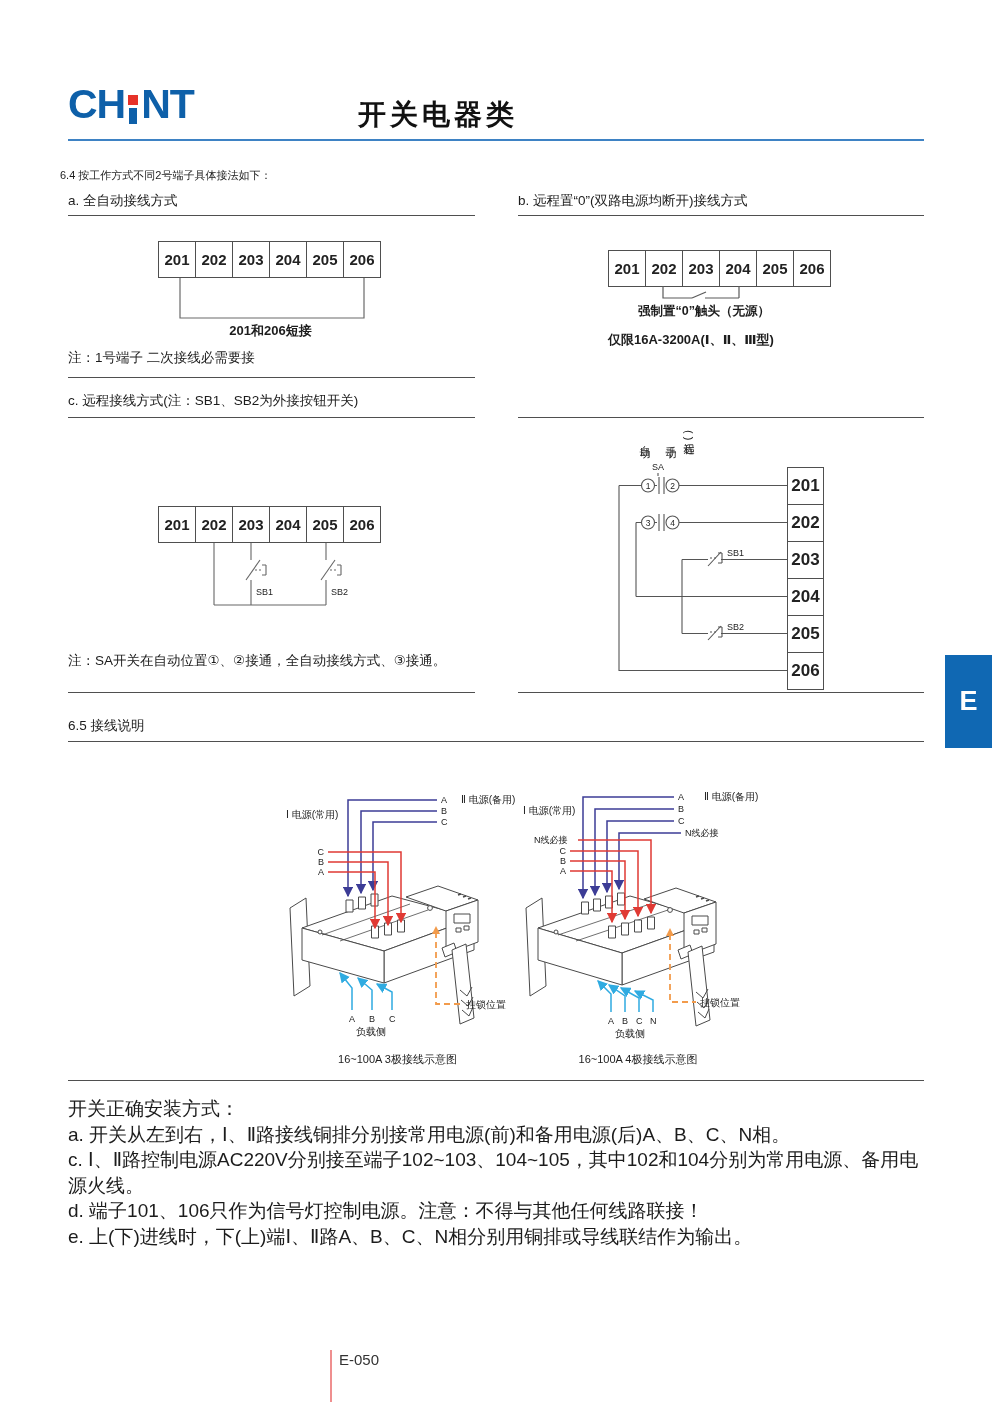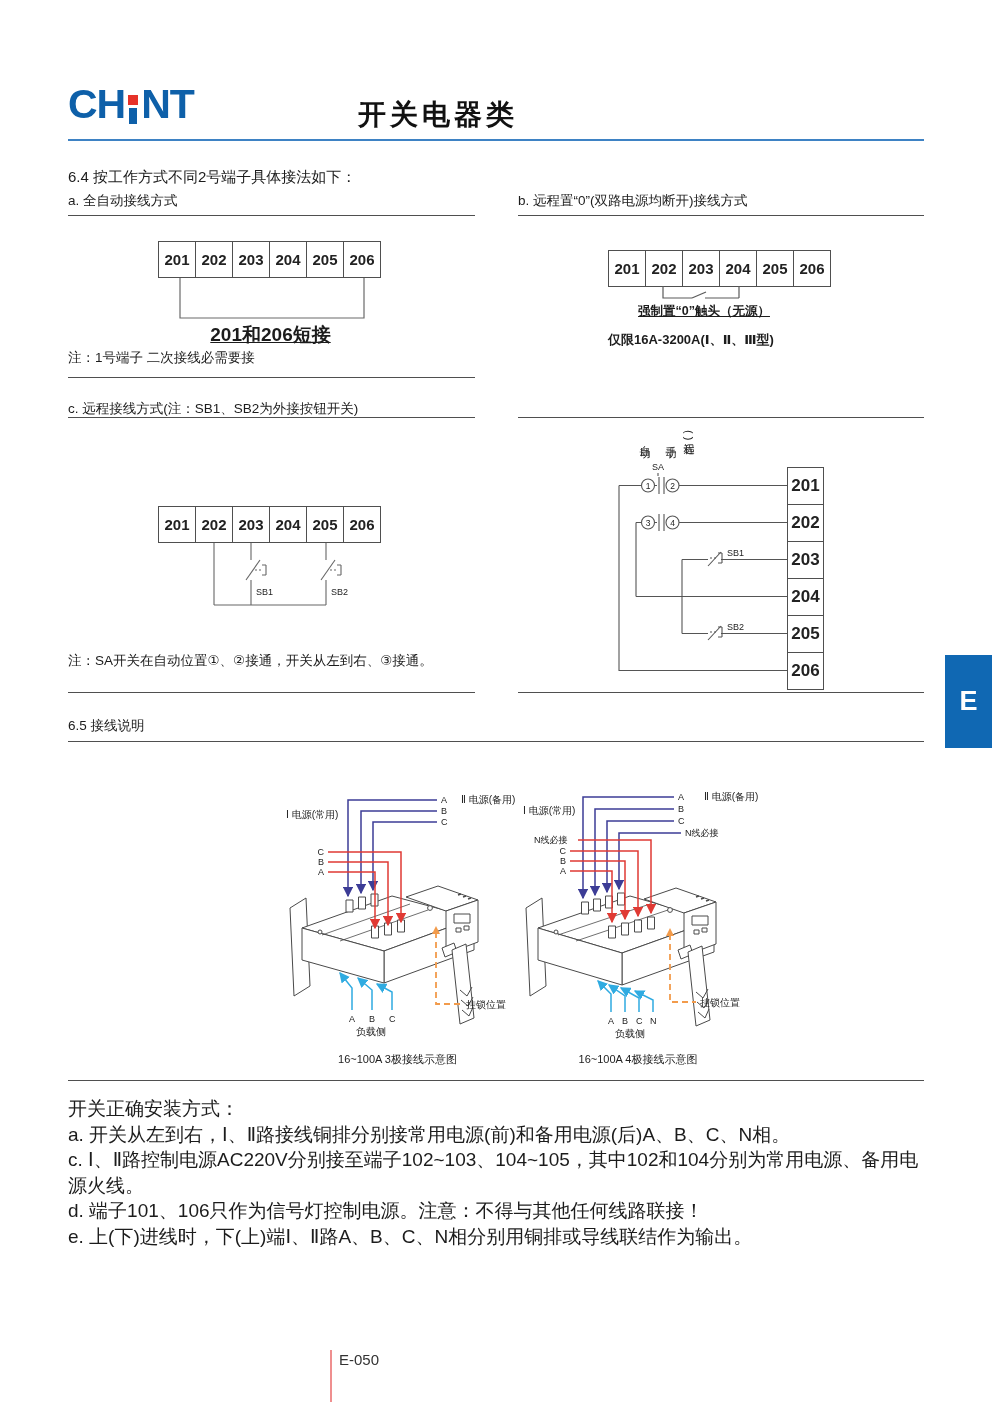--- a/index.html
+++ b/index.html
@@ -11,24 +11,24 @@
         font-size:41px;line-height:40px;color:#0e60a9;letter-spacing:-1px;}
   .logo .icol{display:inline-flex;flex-direction:column;align-items:center;justify-content:flex-end;
         width:12px;height:40px;margin:0 2px;}
   .logo .idot{width:10px;height:10px;background:#e63229;margin-bottom:3px;}
   .logo .istem{width:8px;height:16px;background:#0e60a9;}
   .page-title{left:330px;top:96px;font-size:28px;font-weight:700;letter-spacing:4px;color:#111;margin-left:28px;}
   .header-rule{left:68px;top:139px;width:856px;height:2px;background:#3e82c4;}
   
   .rule{height:1px;background:#4f4f4f;}
   
-  .h64{left:68px;top:168px;font-size:15px;}
+  .h64{left:60px;top:168px;font-size:11px;}
   .t13{font-size:13.5px;}
   .bold{font-weight:700;}
-  .center{text-align:center;text-decoration:underline;}
+  .center{text-align:center;}
   
   .tbar{display:flex;}
   .tbar .cell{box-sizing:border-box;width:38px;height:37px;border:1px solid #4f4f4f;margin-left:-1px;
         font-size:15px;font-weight:700;line-height:35px;text-align:center;color:#222;background:#fff;}
   .tbar .cell:first-child{margin-left:0;}
   
   .tcol .cell{box-sizing:border-box;width:37px;height:38px;border:1px solid #4f4f4f;margin-top:-1px;
         font-size:17px;font-weight:700;line-height:36px;text-align:center;color:#222;background:#fff;}
   .tcol .cell:first-child{margin-top:0;}
   .vmode{writing-mode:vertical-rl;text-orientation:upright;font-size:11px;letter-spacing:2px;color:#222;}
@@ -74,40 +74,40 @@
     <div class="cell">201</div>
     <div class="cell">202</div>
     <div class="cell">203</div>
     <div class="cell">204</div>
     <div class="cell">205</div>
     <div class="cell">206</div>
   </div>
   <svg class="abs" style="left:158px;top:277px;" width="225" height="46">
     <path d="M22,1 V41 H206 V1" fill="none" stroke="#6a6a6a" stroke-width="1.2"></path>
   </svg>
-  <div class="abs bold center" style="left:158px;top:322px;width:225px;font-size:19px;">201和206短接</div>
+  <div class="abs bold center" style="left:158px;top:322px;width:225px;font-size:13px;">201和206短接</div>
   <div class="abs t13" style="left:68px;top:349px;">注：1号端子 二次接线必需要接</div>
   <div class="abs rule" style="left:68px;top:377px;width:407px;"></div>
 
   <div class="abs tbar" style="left:608px;top:250px;">
     <div class="cell">201</div>
     <div class="cell">202</div>
     <div class="cell">203</div>
     <div class="cell">204</div>
     <div class="cell">205</div>
     <div class="cell">206</div>
   </div>
   <svg class="abs" style="left:608px;top:286px;" width="225" height="18">
     <path d="M55,0 V12 H84 M97,12 H131 M131,12 V0" fill="none" stroke="#5a5a5a" stroke-width="1.2"></path>
     <path d="M84,12 L98,6" fill="none" stroke="#5a5a5a" stroke-width="1.2"></path>
   </svg>
   <div class="abs bold center" style="left:608px;top:303px;width:192px;font-size:12.5px;">强制置“0”触头（无源）</div>
   <div class="abs bold" style="left:608px;top:331px;font-size:13px;">仅限16A-3200A(Ⅰ、Ⅱ、Ⅲ型)</div>
 
-  <div class="abs t13" style="left:68px;top:392px;margin-top:8px;">c. 远程接线方式(注：SB1、SB2为外接按钮开关)</div>
+  <div class="abs t13" style="left:68px;top:392px;">c. 远程接线方式(注：SB1、SB2为外接按钮开关)</div>
   <div class="abs rule" style="left:68px;top:417px;width:407px;"></div>
   <div class="abs rule" style="left:518px;top:417px;width:406px;"></div>
 
   <div class="abs tbar" style="left:158px;top:506px;">
     <div class="cell">201</div>
     <div class="cell">202</div>
     <div class="cell">203</div>
     <div class="cell">204</div>
     <div class="cell">205</div>
     <div class="cell">206</div>
@@ -122,21 +122,21 @@
       <path d="M168,1 V18 M168,38 V63"></path>
       <path d="M163,38 L177,18"></path>
       <path d="M172,28 H179" stroke-dasharray="2,2"></path>
       <path d="M179,23 H183 M183,23 V33 M179,33 H183"></path>
       <path d="M56,63 H168"></path>
     </g>
     <text x="98" y="53" font-size="9" fill="#222">SB1</text>
     <text x="173" y="53" font-size="9" fill="#222">SB2</text>
   </svg>
 
-  <div class="abs t13" style="left:68px;top:652px;">注：SA开关在自动位置①、②接通，开关从左到右、③接通。</div>
+  <div class="abs t13" style="left:68px;top:652px;">注：SA开关在自动位置①、②接通，全自动接线方式、③接通。</div>
   <div class="abs rule" style="left:68px;top:692px;width:407px;"></div>
   <div class="abs rule" style="left:518px;top:692px;width:406px;"></div>
 
   <div class="abs vmode" style="left:637px;top:437px;">自动</div>
   <div class="abs vmode" style="left:663px;top:437px;">手动</div>
   <div class="abs vmode par" style="left:681px;top:430px;">(远程)</div>
 
   <svg class="abs" style="left:560px;top:425px;" width="230" height="270">
     <g fill="none" stroke="#555" stroke-width="1.1">
       <path d="M59,60.5 V245.5 H227"></path>

